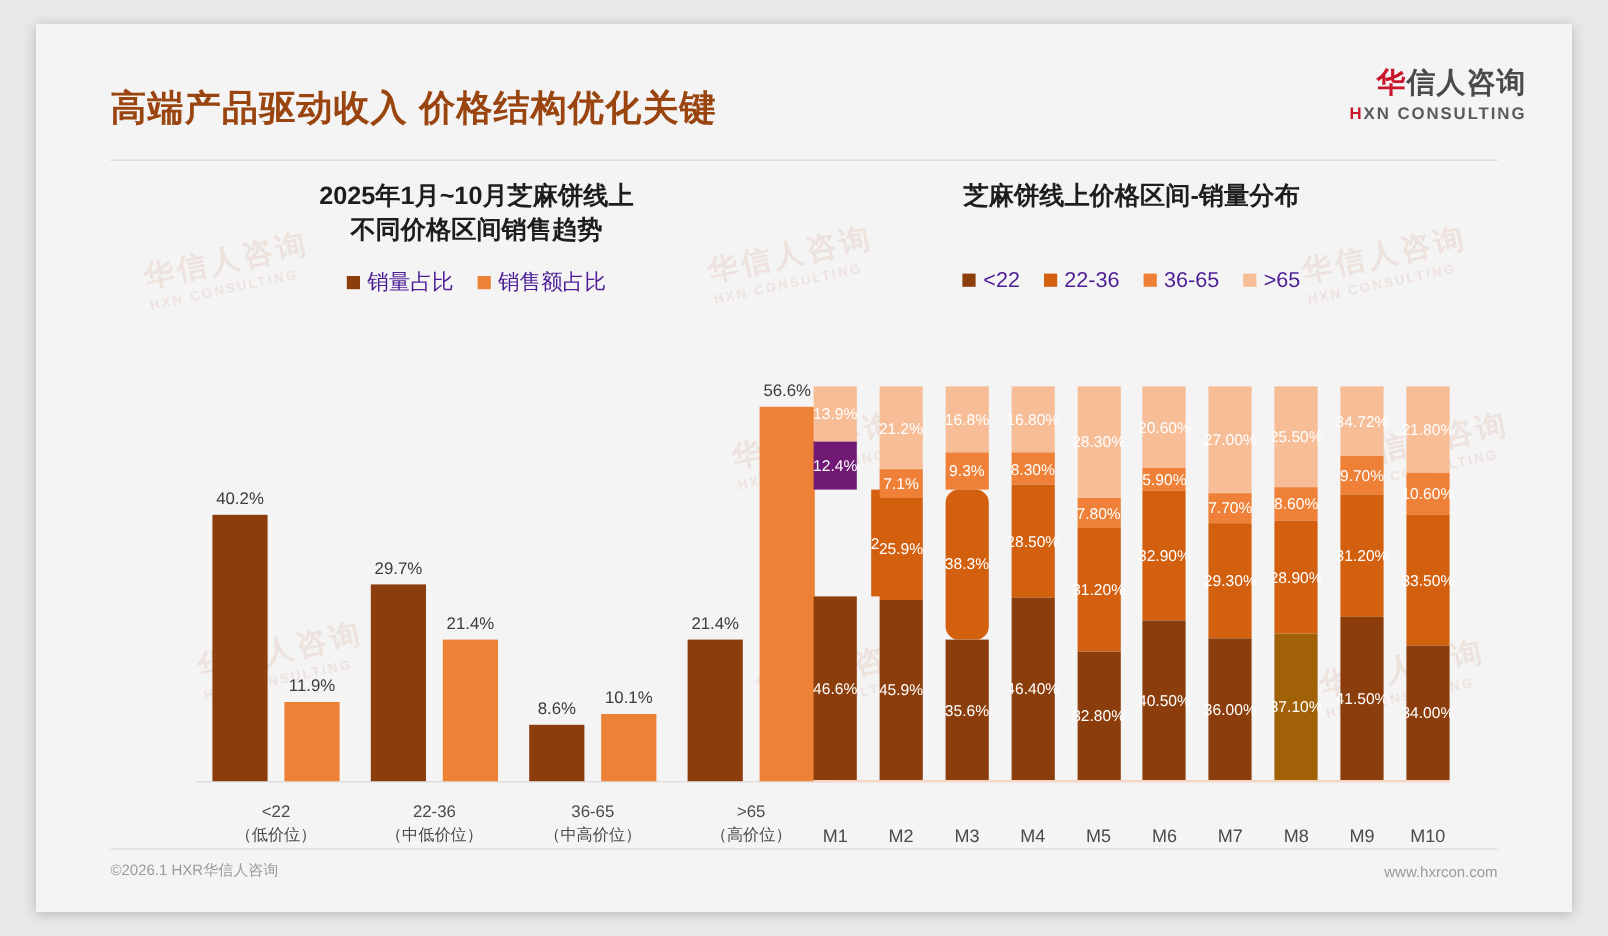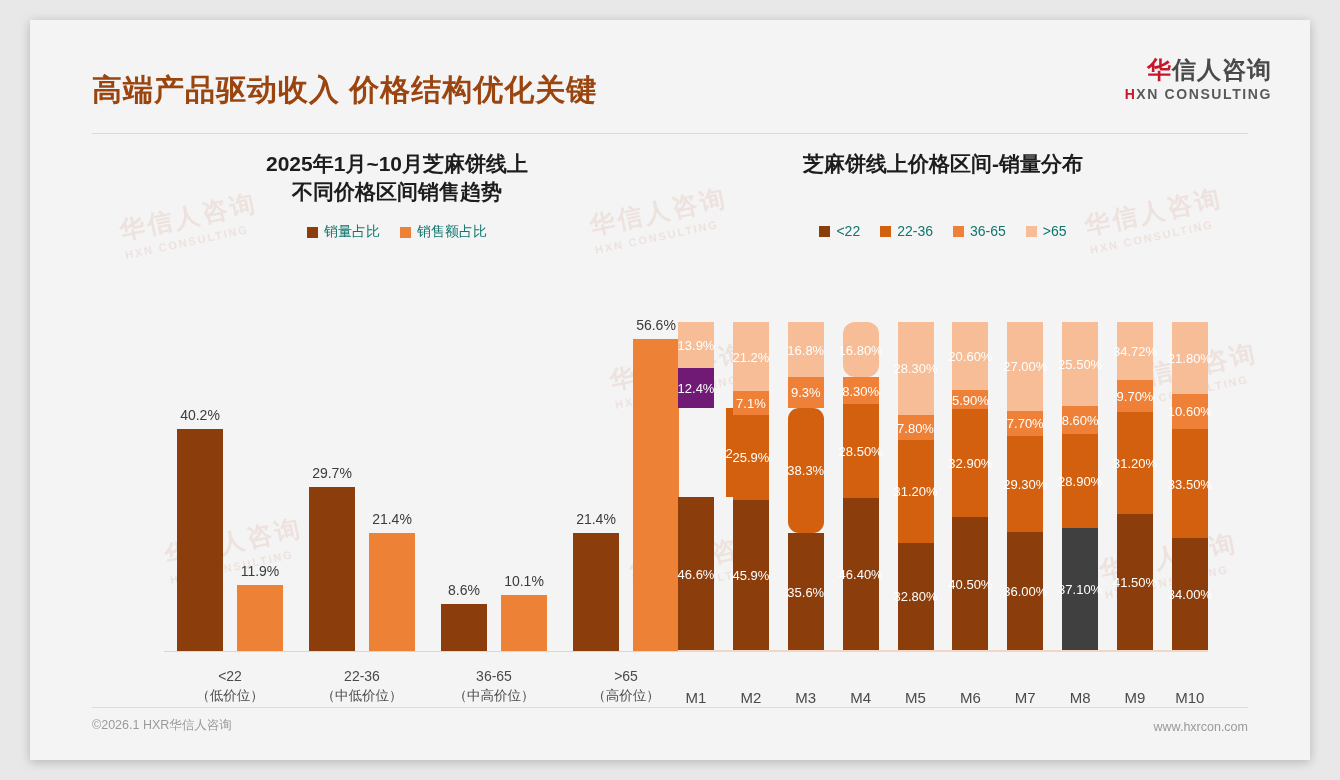--- a/index.html
+++ b/index.html
@@ -51,21 +51,21 @@
     text-align: center;
     font-size: 21px; font-weight: bold; color: #1d1d1d;
     line-height: 1.32;
   }
   .legend {
     display: flex; justify-content: center; align-items: center;
     gap: 20px; margin-top: 18px;
   }
   .legend-item { display: flex; align-items: center; gap: 6px; }
   .legend-swatch { width: 11px; height: 11px; display: inline-block; }
-  .legend-label { font-size: 14px; color: #0f766e; white-space: nowrap; }
+  .legend-label { font-size: 18px; color: #4c1d95; white-space: nowrap; }
 
   
   .wm {
     position: absolute;
     color: rgba(190,110,80,0.13);
     font-weight: bold;
     transform: rotate(-12deg);
     pointer-events: none;
     white-space: nowrap;
     user-select: none;
@@ -328,21 +328,21 @@
               <div class="seg-val">9.3%</div>
             </div>
             <div class="seg" style="height: 38.3%; background: rgb(210, 96, 15); border-radius: 11px;">
               <div class="seg-val">38.3%</div>
             </div>
             <div class="seg" style="height: 35.6%; background: rgb(139, 62, 12);">
               <div class="seg-val">35.6%</div>
             </div>
           </div>
           <div class="sbar">
-            <div class="seg" style="height: 16.8%; background: rgb(246, 189, 150); border-radius: 12px;">
+            <div class="seg" style="height: 16.8%; background: rgb(246, 189, 150);">
               <div class="seg-val">16.80%</div>
             </div>
             <div class="seg" style="height: 8.3%; background: rgb(238, 129, 55);">
               <div class="seg-val">8.30%</div>
             </div>
             <div class="seg" style="height: 28.5%; background: rgb(210, 96, 15);">
               <div class="seg-val">28.50%</div>
             </div>
             <div class="seg" style="height: 46.4%; background: rgb(139, 62, 12);">
               <div class="seg-val">46.40%</div>
@@ -393,21 +393,21 @@
           <div class="sbar">
             <div class="seg" style="height: 25.5%; background: rgb(246, 189, 150);">
               <div class="seg-val">25.50%</div>
             </div>
             <div class="seg" style="height: 8.6%; background: rgb(238, 129, 55);">
               <div class="seg-val">8.60%</div>
             </div>
             <div class="seg" style="height: 28.9%; background: rgb(210, 96, 15);">
               <div class="seg-val">28.90%</div>
             </div>
-            <div class="seg" style="height: 37.1%; background: #404040;">
+            <div class="seg" style="height: 37.1%; background: #a16207;">
               <div class="seg-val">37.10%</div>
             </div>
           </div>
           <div class="sbar">
             <div class="seg" style="height: 17.5%; background: rgb(246, 189, 150);">
               <div class="seg-val">34.72%</div>
             </div>
             <div class="seg" style="height: 9.7%; background: rgb(238, 129, 55);">
               <div class="seg-val">9.70%</div>
             </div>

